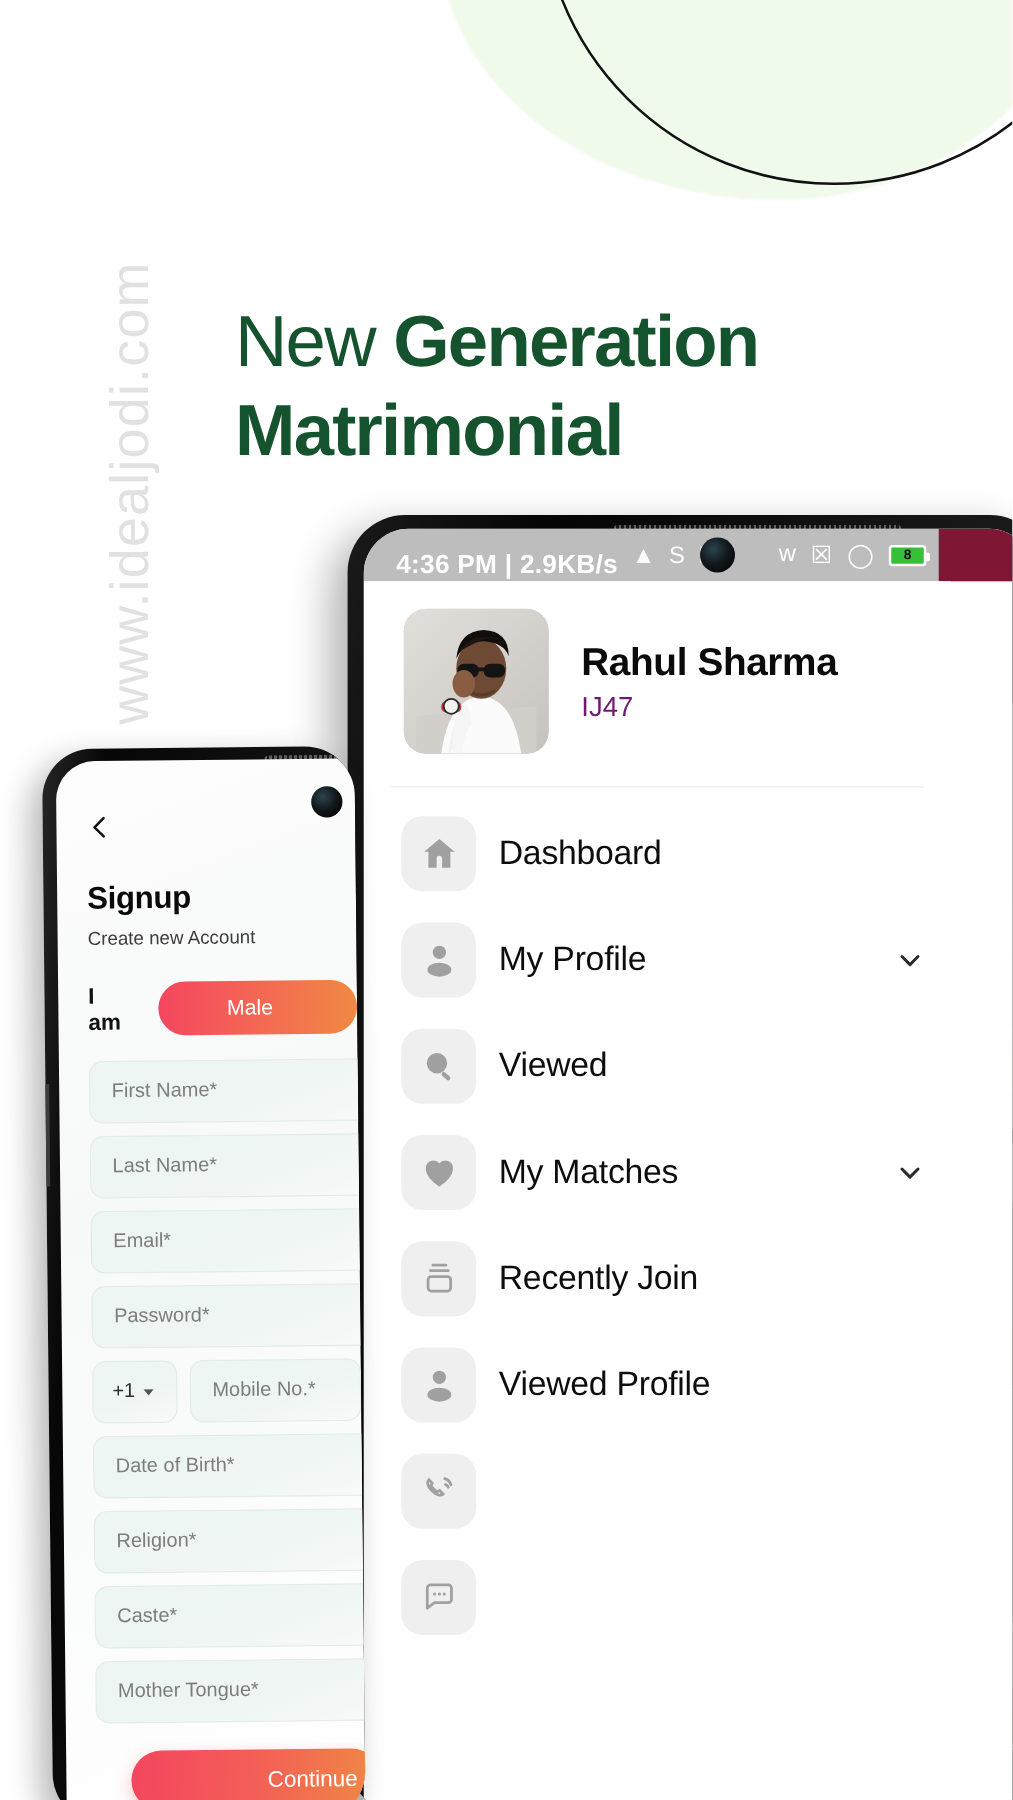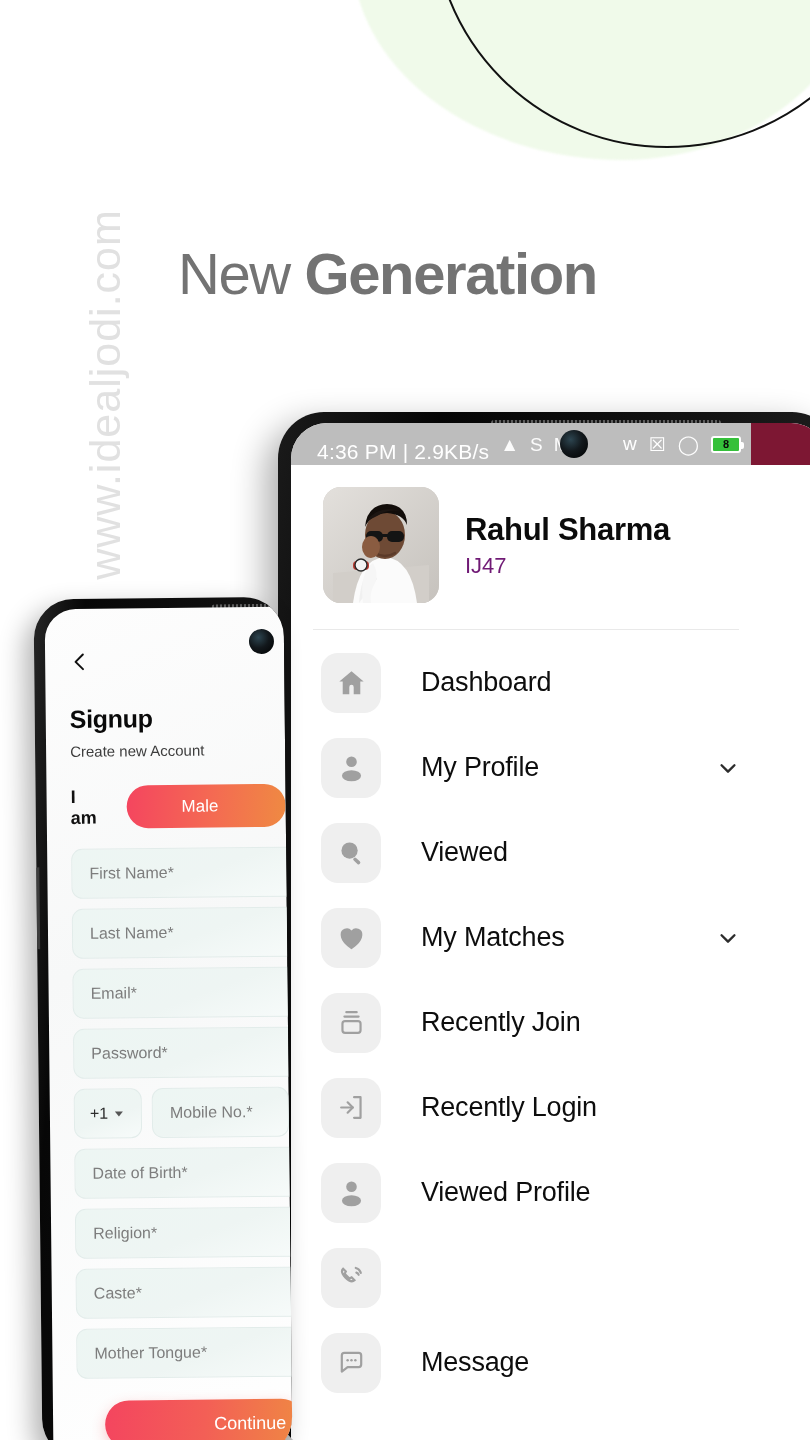--- a/index.html
+++ b/index.html
@@ -54,26 +54,26 @@
     letter-spacing: 1px;
     color: #e1e1e1;
     font-weight: 400;
     white-space: nowrap;
     text-align: center;
   }
 
   
   .headline {
     position: absolute;
-    left: 178px;
+    left: 188px;
     top: 238px;
     width: 600px;
     font-size: 58px;
     line-height: 71px;
-    color: #737373;
+    color: #14532d;
     letter-spacing: -1.4px;
   }
   .headline .thin { font-weight: 300; }
   .headline .bold { font-weight: 700; }
 
   
   .phone-c {
     position: absolute;
     left: 700px;
     top: 430px;
@@ -248,21 +248,21 @@
     height: 42px;
     background: #bdbdbd;
     display: flex;
     align-items: center;
     padding: 0 0 0 26px;
     color: #ffffff;
     font-size: 21px;
     position: relative;
     gap: 11px;
   }
-  .b-statusbar .net { font-weight: 400; white-space: nowrap; letter-spacing: .2px; margin-top: 16px; }
+  .b-statusbar .net { font-weight: 700; white-space: nowrap; letter-spacing: .2px; margin-top: 16px; }
   .b-ic { font-size: 19px; line-height: 1; opacity: .95; }
   .punch-hole {
     position: absolute;
     left: 269px;
     top: 7px;
     width: 28px;
     height: 28px;
     border-radius: 50%;
     background: radial-gradient(circle at 38% 34%,#2d4550 0%,#12181c 46%,#000 100%);
   }
@@ -344,21 +344,21 @@
     height: 1px;
     background: #e9e9e9;
     margin: 26px 22px 0 22px;
   }
   .menu { padding-top: 10px; }
   .menu-item {
     display: flex;
     align-items: center;
     height: 85px;
     padding: 0 22px 0 30px;
-    gap: 40px;
+    gap: 18px;
   }
   .mi-icon {
     width: 60px;
     height: 60px;
     border-radius: 17px;
     background: #efefef;
     flex: none;
     display: flex;
     align-items: center;
     justify-content: center;
@@ -517,20 +517,21 @@
 
 <div id="stage">
 
   <div class="green-blob"></div>
   <div class="outline-circle"></div>
 
   <div class="watermark">www.idealjodi.com</div>
 
   <div class="headline">
     <span class="thin">New </span><span class="bold">Generation</span><br>
+    <span class="bold">Matrimonial</span>
   </div>
 
   <div class="phone-c">
     <div class="screen-c">
       <div class="c-status"></div>
       <div class="c-appbar">
         <div class="c-search-ico"></div>
       </div>
       <div class="c-body">
         <div class="c-heart">♡</div>
@@ -666,30 +667,20 @@
             <span class="mi-icon">
               <svg viewBox="0 0 24 24" fill="none" stroke="#a0a0a0" stroke-width="1.7" stroke-linecap="round">
                   <line x1="8" y1="4" x2="16" y2="4"></line>
                   <line x1="6.5" y1="7.4" x2="17.5" y2="7.4"></line>
                   <rect x="5" y="11" width="14" height="9" rx="2"></rect>
                 </svg>
             </span>
             <span class="mi-label">Recently Join</span>
           </div>
 
-          <div class="menu-item">
-            <span class="mi-icon">
-              <svg viewBox="0 0 24 24" fill="none" stroke="#a0a0a0" stroke-width="1.7" stroke-linecap="round" stroke-linejoin="round">
-                  <path d="M14 4h5v16h-5"></path>
-                  <polyline points="9 8 13 12 9 16"></polyline>
-                  <line x1="13" y1="12" x2="4" y2="12"></line>
-                </svg>
-            </span>
-            <span class="mi-label">Recently Login</span>
-          </div>
 
           <div class="menu-item">
             <span class="mi-icon">
               <svg viewBox="0 0 24 24" fill="#a0a0a0">
                   <circle cx="12" cy="7.6" r="4.1"></circle>
                   <ellipse cx="12" cy="18.4" rx="7.4" ry="4.3"></ellipse>
                 </svg>
             </span>
             <span class="mi-label">Viewed Profile</span>
           </div>
@@ -705,21 +696,20 @@
 
           <div class="menu-item">
             <span class="mi-icon">
               <svg viewBox="0 0 24 24" fill="none" stroke="#a0a0a0" stroke-width="1.7" stroke-linejoin="round">
                   <path d="M4.5 6.6a2 2 0 0 1 2-2h11a2 2 0 0 1 2 2v7a2 2 0 0 1-2 2H9l-4.5 3.4Z"></path>
                   <circle cx="9" cy="10.2" r=".95" fill="#a0a0a0" stroke="none"></circle>
                   <circle cx="12" cy="10.2" r=".95" fill="#a0a0a0" stroke="none"></circle>
                   <circle cx="15" cy="10.2" r=".95" fill="#a0a0a0" stroke="none"></circle>
                 </svg>
             </span>
-            <span class="mi-label">Message</span>
           </div>
 
         </div>
       </div>
     </div>
   </div>
 
   <div class="phone-a">
     <div class="grille-a"></div>
     <div class="a-btn-1"></div>

